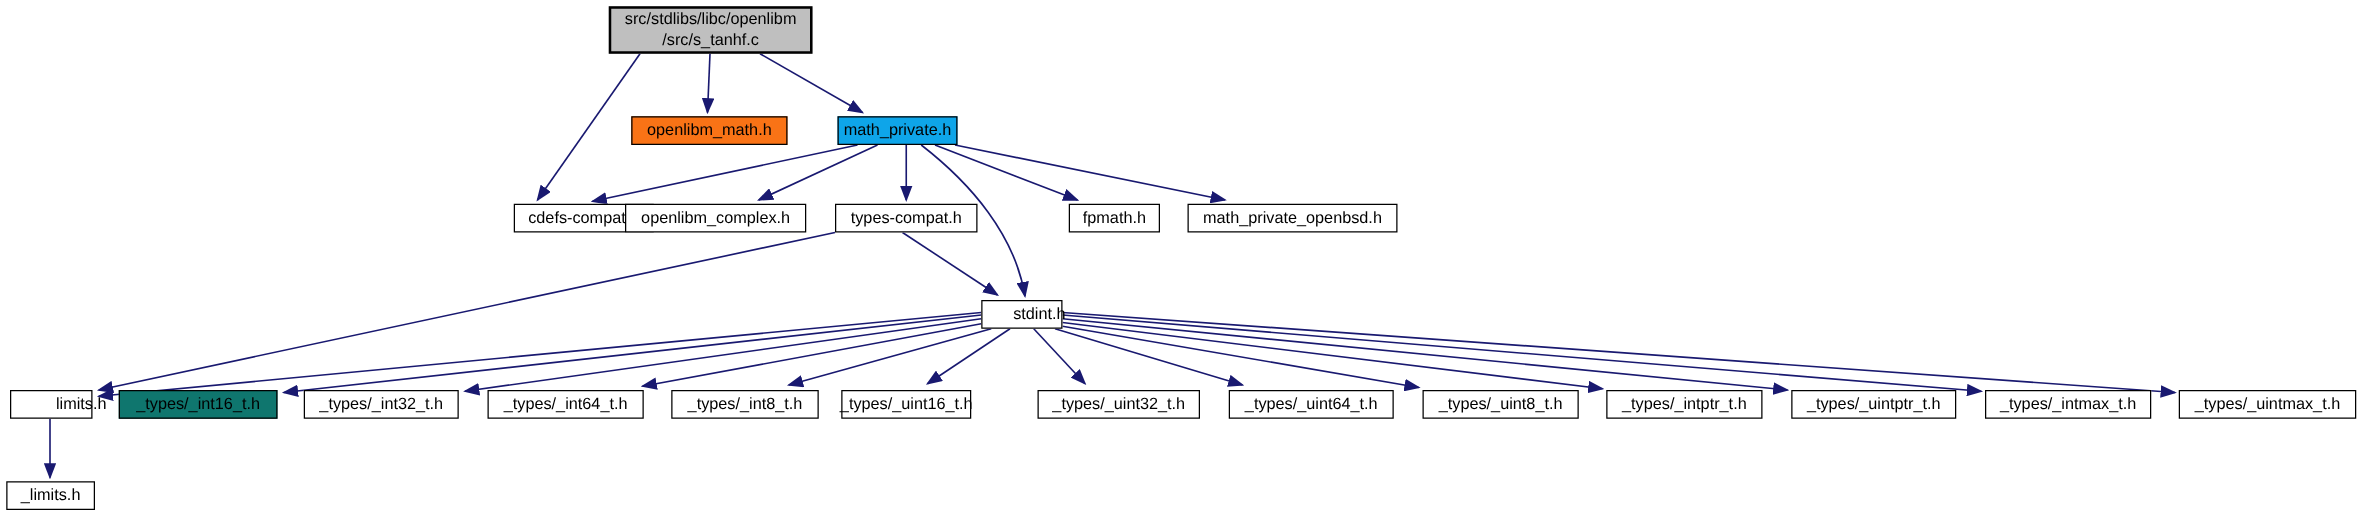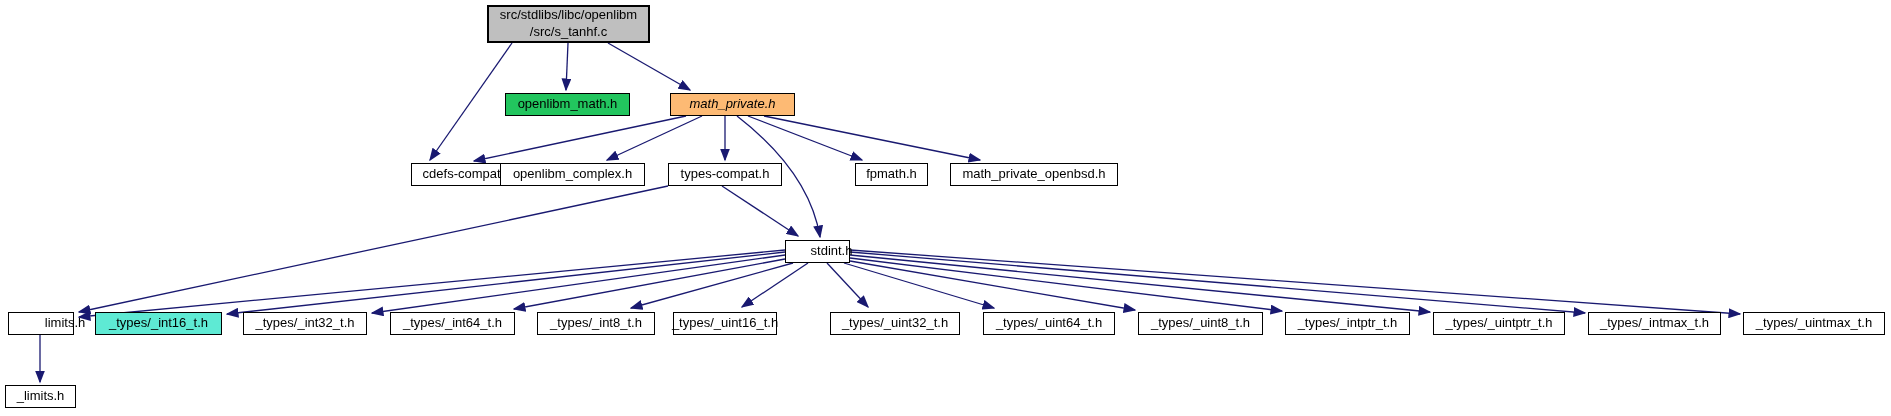--- a/index.html
+++ b/index.html
@@ -75,30 +75,30 @@
         <path d="M850,258 L1282,311" fill="none" stroke="#191970" stroke-width="1.3" marker-end="url(#arrowhead)"></path>
         <path d="M850,255 L1430,312" fill="none" stroke="#191970" stroke-width="1.3" marker-end="url(#arrowhead)"></path>
         <path d="M850,252 L1585,313" fill="none" stroke="#191970" stroke-width="1.3" marker-end="url(#arrowhead)"></path>
         <path d="M850,250 L1740,314" fill="none" stroke="#191970" stroke-width="1.3" marker-end="url(#arrowhead)"></path>
         <path d="M40,335 L40,382" fill="none" stroke="#191970" stroke-width="1.3" marker-end="url(#arrowhead)"></path>
       </g>
   </svg>
   <div id="nodes">
       <div class="node root" style="left: 487px; top: 5px; width: 163px; height: 38px; background: rgb(191, 191, 191); border-color: rgb(0, 0, 0);">src/stdlibs/libc/openlibm
 /src/s_tanhf.c</div>
-      <div class="node" style="left: 505px; top: 93px; width: 125px; height: 23px; background: #22c55e; border-color: rgb(0, 0, 0);">openlibm_math.h</div>
-      <div class="node" style="left: 670px; top: 93px; width: 125px; height: 23px; background: #fdba74; border-color: rgb(0, 0, 0); font-style: italic;">math_private.h</div>
+      <div class="node" style="left: 505px; top: 93px; width: 125px; height: 23px; background: #f97316; border-color: rgb(0, 0, 0);">openlibm_math.h</div>
+      <div class="node" style="left: 670px; top: 93px; width: 96px; height: 23px; background: #0ea5e9; border-color: rgb(0, 0, 0);">math_private.h</div>
       <div class="node" style="left: 365px; top: 163px; width: 112px; height: 23px; background: rgb(255, 255, 255); border-color: rgb(0, 0, 0); margin-left: 46px;">cdefs-compat.h</div>
       <div class="node" style="left: 500px; top: 163px; width: 145px; height: 23px; background: rgb(255, 255, 255); border-color: rgb(0, 0, 0);">openlibm_complex.h</div>
       <div class="node" style="left: 668px; top: 163px; width: 114px; height: 23px; background: rgb(255, 255, 255); border-color: rgb(0, 0, 0);">types-compat.h</div>
       <div class="node" style="left: 855px; top: 163px; width: 73px; height: 23px; background: rgb(255, 255, 255); border-color: rgb(0, 0, 0);">fpmath.h</div>
       <div class="node" style="left: 950px; top: 163px; width: 168px; height: 23px; background: rgb(255, 255, 255); border-color: rgb(0, 0, 0);">math_private_openbsd.h</div>
       <div class="node" style="left: 785px; top: 240px; width: 65px; height: 23px; background: rgb(255, 255, 255); border-color: rgb(0, 0, 0); padding-left: 28px;">stdint.h</div>
       <div class="node" style="left: 8px; top: 312px; width: 66px; height: 23px; background: rgb(255, 255, 255); border-color: rgb(0, 0, 0); padding-left: 48px;">limits.h</div>
-      <div class="node" style="left: 95px; top: 312px; width: 127px; height: 23px; background: #5eead4; border-color: rgb(0, 0, 0);">_types/_int16_t.h</div>
+      <div class="node" style="left: 95px; top: 312px; width: 127px; height: 23px; background: #0f766e; border-color: rgb(0, 0, 0);">_types/_int16_t.h</div>
       <div class="node" style="left: 243px; top: 312px; width: 124px; height: 23px; background: rgb(255, 255, 255); border-color: rgb(0, 0, 0);">_types/_int32_t.h</div>
       <div class="node" style="left: 390px; top: 312px; width: 125px; height: 23px; background: rgb(255, 255, 255); border-color: rgb(0, 0, 0);">_types/_int64_t.h</div>
       <div class="node" style="left: 537px; top: 312px; width: 118px; height: 23px; background: rgb(255, 255, 255); border-color: rgb(0, 0, 0);">_types/_int8_t.h</div>
       <div class="node" style="left: 673px; top: 312px; width: 104px; height: 23px; background: rgb(255, 255, 255); border-color: rgb(0, 0, 0); text-align: right;">_types/_uint16_t.h</div>
       <div class="node" style="left: 830px; top: 312px; width: 130px; height: 23px; background: rgb(255, 255, 255); border-color: rgb(0, 0, 0);">_types/_uint32_t.h</div>
       <div class="node" style="left: 983px; top: 312px; width: 132px; height: 23px; background: rgb(255, 255, 255); border-color: rgb(0, 0, 0);">_types/_uint64_t.h</div>
       <div class="node" style="left: 1138px; top: 312px; width: 125px; height: 23px; background: rgb(255, 255, 255); border-color: rgb(0, 0, 0);">_types/_uint8_t.h</div>
       <div class="node" style="left: 1285px; top: 312px; width: 125px; height: 23px; background: rgb(255, 255, 255); border-color: rgb(0, 0, 0);">_types/_intptr_t.h</div>
       <div class="node" style="left: 1433px; top: 312px; width: 132px; height: 23px; background: rgb(255, 255, 255); border-color: rgb(0, 0, 0);">_types/_uintptr_t.h</div>
       <div class="node" style="left: 1588px; top: 312px; width: 133px; height: 23px; background: rgb(255, 255, 255); border-color: rgb(0, 0, 0);">_types/_intmax_t.h</div>

